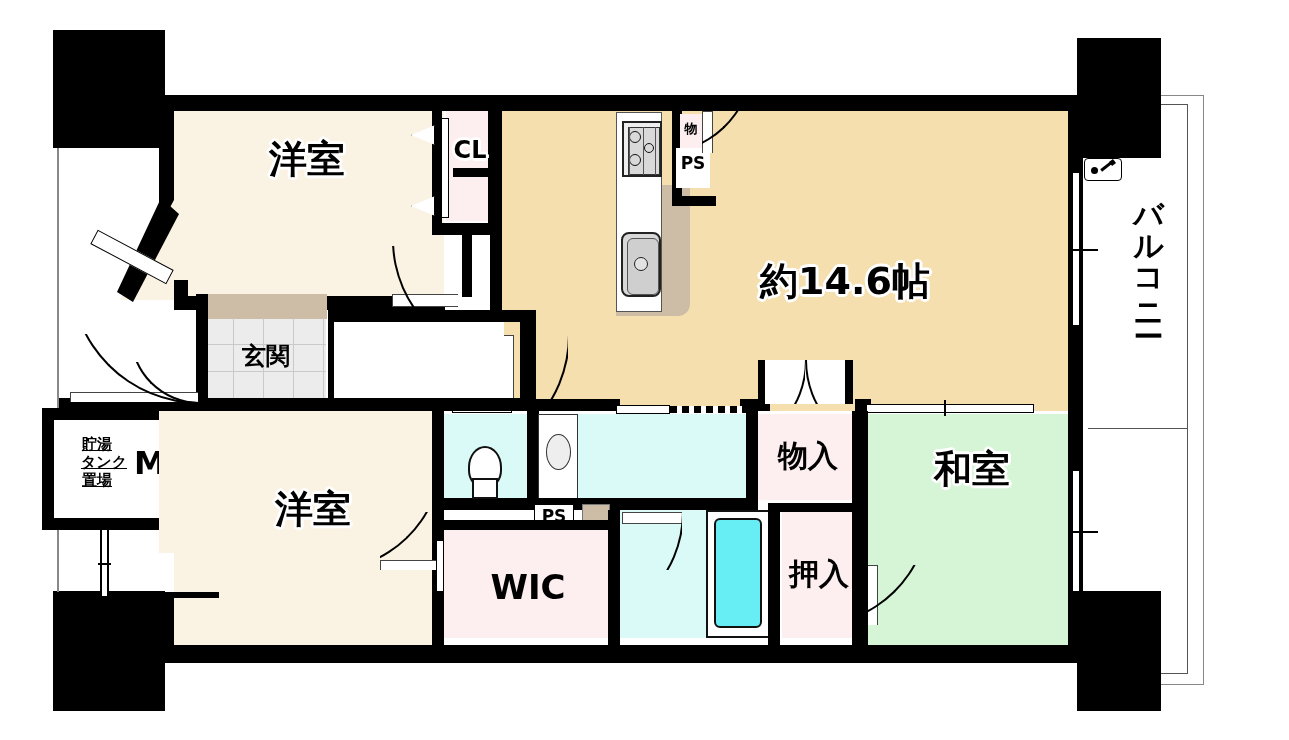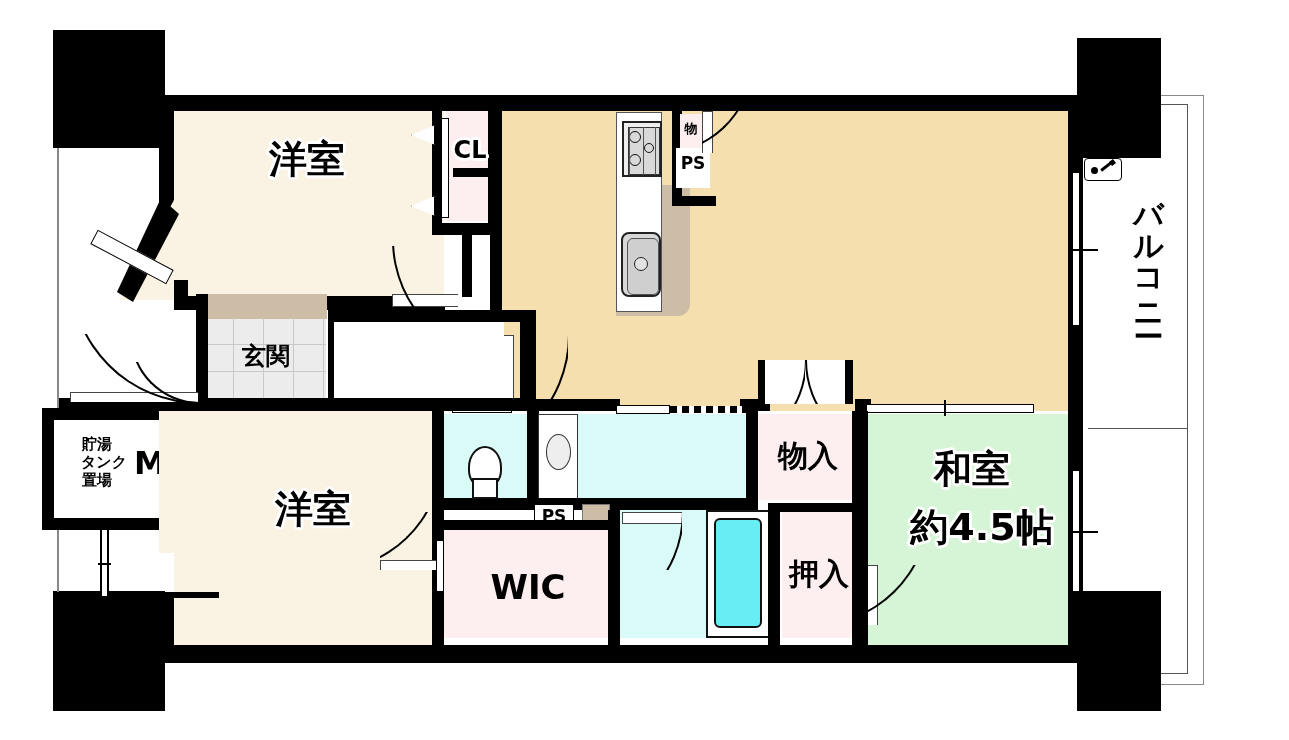--- a/index.html
+++ b/index.html
@@ -32,21 +32,21 @@
        text-shadow:
          2px 0 0 #fff,-2px 0 0 #fff,0 2px 0 #fff,0 -2px 0 #fff,
          2px 2px 0 #fff,-2px 2px 0 #fff,2px -2px 0 #fff,-2px -2px 0 #fff,
          3px 0 0 #fff,-3px 0 0 #fff,0 3px 0 #fff,0 -3px 0 #fff;}
   .lbl.nosh{text-shadow:none;}
   .big{font-size:38px;}
   .mid{font-size:30px;}
   .sm{font-size:24px;}
   .xs{font-size:17px;}
   .xxs{font-size:13px;}
-  .tiny{font-size:11px;}
+  .tiny{font-size:11px;text-decoration:underline;}
 
   .vert{writing-mode:vertical-rl;text-orientation:upright;letter-spacing:1px;}
   .leaf{position:absolute;background:#fff;border:1px solid #444;}
   .swing{position:absolute;overflow:hidden;}
   .swing i{position:absolute;border:2px solid #000;border-radius:50%;
            background:transparent;display:block;}
   .winframe{position:absolute;background:#fff;border:1.5px solid #000;}
   .slider{position:absolute;background:#fff;border:1.5px solid #000;}
 </style>
 </head>
@@ -113,20 +113,21 @@
   <div class="lbl sm" style="left:444px;top:138px;width:52px;">CL</div>
 
   <div class="abs wall" style="left:462px;top:235px;width:10px;height:62px;"></div>
   <div class="swing" style="left:392px;top:246px;width:66px;height:62px;">
     <div class="leaf" style="left:0px;top:48px;width:66px;height:11px;"></div>
     <i style="left:0px;top:-6px;width:130px;height:124px;border-radius:0 0 0 100%;
               border-width:0 0 2px 2px;"></i>
   </div>
 
   <div class="abs f-ldk" style="left:500px;top:111px;width:568px;height:300px;"></div>
+  <div class="lbl big" style="left:740px;top:262px;width:210px;">約14.6帖</div>
 
   <div class="abs f-counter" style="left:616px;top:185px;width:74px;height:131px;border-radius:0 0 12px 0;"></div>
   <div class="abs f-white" style="left:616px;top:112px;width:46px;height:200px;border:1.5px solid #555;"></div>
 
   <div class="abs" style="left:622px;top:121px;width:40px;height:56px;background:#eee;border:2px solid #222;">
     <div class="abs" style="left:4px;top:4px;width:32px;height:48px;background:#d9d9d9;border:1px solid #333;"></div>
     <div class="abs" style="left:5px;top:8px;width:12px;height:12px;border:1.6px solid #111;border-radius:50%;"></div>
     <div class="abs" style="left:5px;top:31px;width:12px;height:12px;border:1.6px solid #111;border-radius:50%;"></div>
     <div class="abs" style="left:20px;top:20px;width:10px;height:10px;border:1.6px solid #111;border-radius:50%;"></div>
     <div class="abs" style="left:5px;top:4px;width:1.2px;height:48px;background:#555;"></div>
@@ -299,21 +300,20 @@
   <div class="abs wall" style="left:758px;top:360px;width:7px;height:44px;"></div>
   <div class="abs wall" style="left:845px;top:360px;width:8px;height:44px;"></div>
 
   <div class="abs f-closet" style="left:782px;top:510px;width:72px;height:128px;"></div>
   <div class="abs wall" style="left:852px;top:503px;width:12px;height:142px;"></div>
   <div class="abs wall" style="left:768px;top:503px;width:96px;height:9px;"></div>
   <div class="lbl mid nosh" style="left:786px;top:558px;width:66px;font-size:30px;">押入</div>
 
   <div class="abs f-tatami" style="left:866px;top:414px;width:202px;height:231px;"></div>
   <div class="lbl big" style="left:912px;top:450px;width:120px;">和室</div>
-  <div class="lbl big" style="left:882px;top:508px;width:200px;">約4.5帖</div>
 
   <div class="abs slider" style="left:866px;top:404px;width:168px;height:9px;"></div>
   <div class="abs wall" style="left:944px;top:400px;width:2px;height:16px;"></div>
 
   <div class="swing" style="left:866px;top:565px;width:62px;height:60px;">
     <div class="leaf" style="left:0px;top:0px;width:10px;height:60px;"></div>
     <i style="left:-56px;top:-56px;width:118px;height:116px;border-radius:0 0 100% 0;
               border-width:0 2px 2px 0;"></i>
   </div>
 

